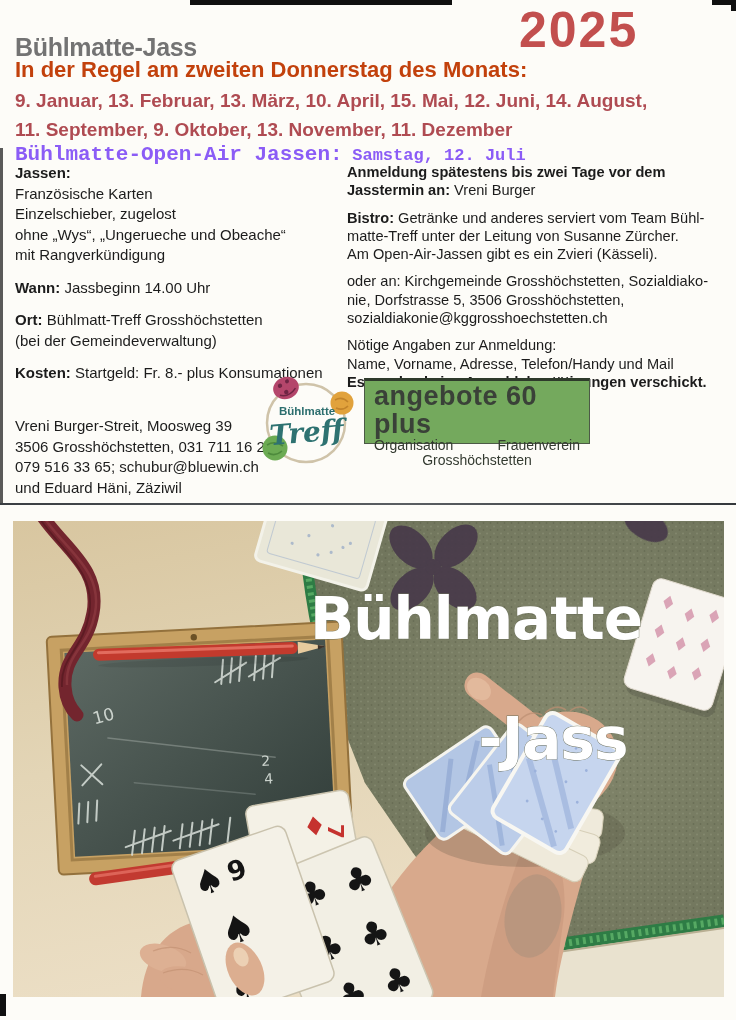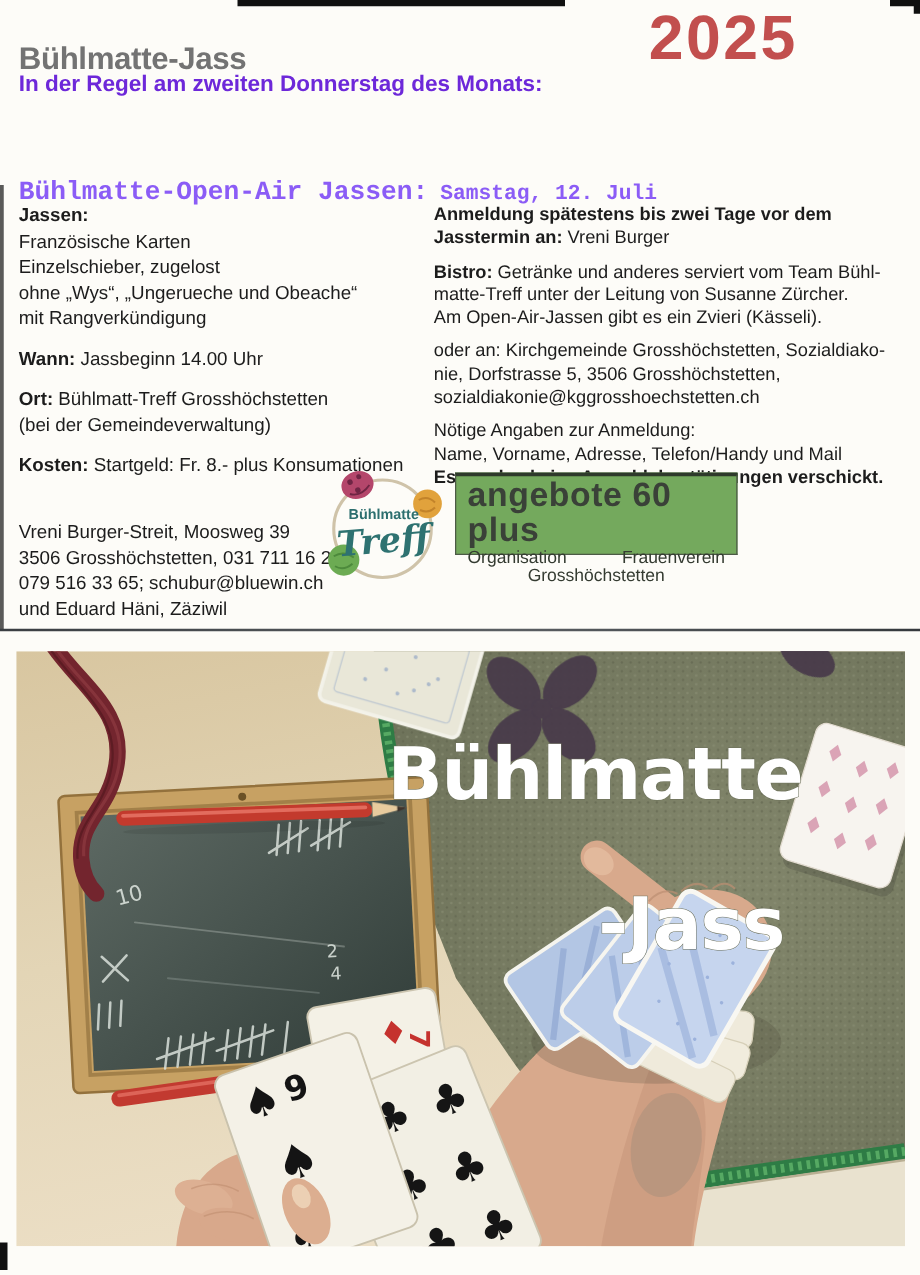--- a/index.html
+++ b/index.html
@@ -15,21 +15,21 @@
   .artifact-corner2{right:0;top:0;width:5px;height:11px;}
   .artifact-left{left:0;top:148px;width:3px;height:356px;background:#3d3d3d;opacity:.85;}
   .artifact-bottomleft{left:0;top:994px;width:6px;height:22px;}
   .divider{position:absolute;left:0;top:503px;width:736px;height:2px;
     background:linear-gradient(90deg,#3a3e42,#5a5e62 55%,#34383c);}
   
   .title{position:absolute;left:15px;top:16px;font-size:25px;font-weight:bold;
     color:#737373;letter-spacing:-.3px;}
   .year{position:absolute;left:519px;top:1px;font-size:50px;font-weight:bold;
     color:#c24f4e;letter-spacing:2px;}
-  .intro{position:absolute;left:15px;top:57px;font-size:18px;font-weight:bold;color:#6d28d9;}
+  .intro{position:absolute;left:15px;top:57px;font-size:22px;font-weight:bold;color:#c2410c;}
   .dates{position:absolute;left:15px;top:86px;font-size:19px;font-weight:bold;
     color:#af4b52;line-height:29px;}
   .openair{position:absolute;left:15px;top:143px;color:#8b5cf6;font-family:Liberation Mono, monospace;}
   .openair .oa-label{font-size:21px;font-weight:bold;}
   .openair .oa-date{font-size:17px;font-weight:bold;}
   
   .columns{position:absolute;left:15px;top:163px;width:706px;display:flex;}
   .col-left{width:332px;flex:0 0 332px;font-size:15px;line-height:20.5px;}
   .col-left p{margin:0 0 12px 0;}
   .col-right{flex:1;font-size:14.6px;line-height:18.3px;}
@@ -57,20 +57,24 @@
   <div class="artifact artifact-top"></div>
   <div class="artifact artifact-corner"></div>
   <div class="artifact artifact-corner2"></div>
   <div class="artifact-left artifact"></div>
   <div class="artifact artifact-bottomleft"></div>
   <div class="divider"></div>
 
   <h1 class="title">Bühlmatte-Jass</h1>
   <div class="year">2025</div>
   <div class="intro">In der Regel am zweiten Donnerstag des Monats:</div>
+  <div class="dates">
+    <div>9. Januar, 13. Februar, 13. März, 10. April, 15. Mai, 12. Juni, 14. August,</div>
+    <div>11. September, 9. Oktober, 13. November, 11. Dezember</div>
+  </div>
   <div class="openair">
     <span class="oa-label">Bühlmatte-Open-Air Jassen:</span>
     <span class="oa-date">Samstag, 12. Juli</span>
   </div>
 
   <div class="columns">
     <div class="col-left">
       <p>
         <span class="lbl">Jassen:</span><br>
         <span>Französische Karten</span><br>

